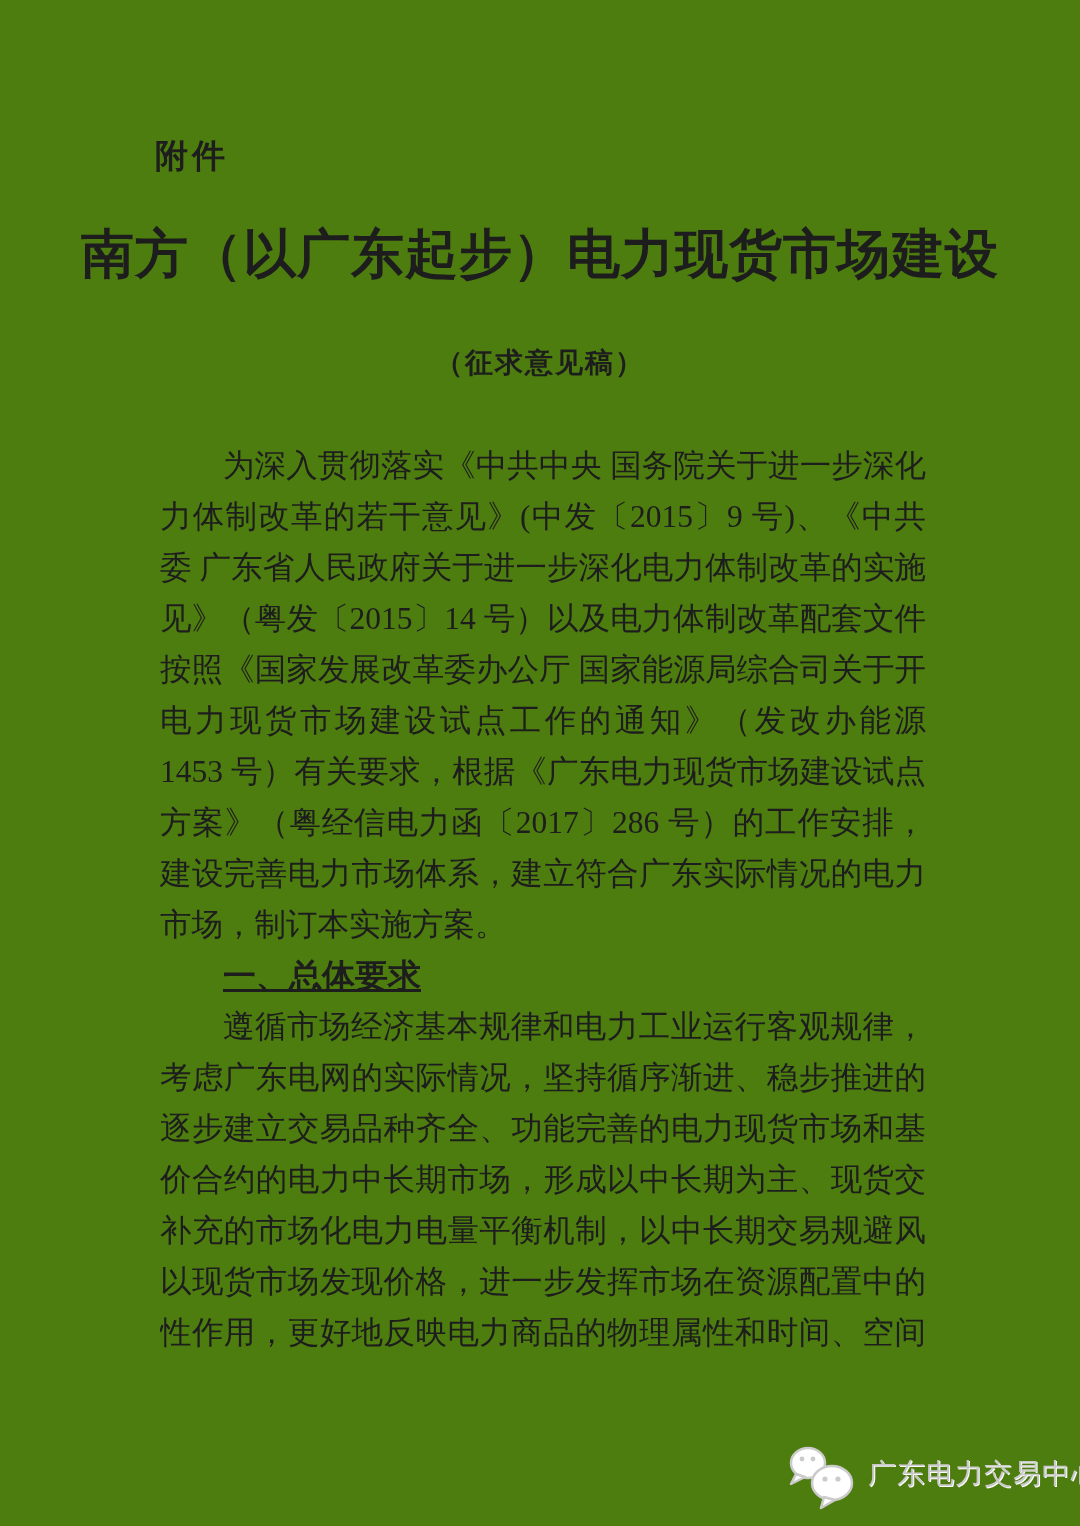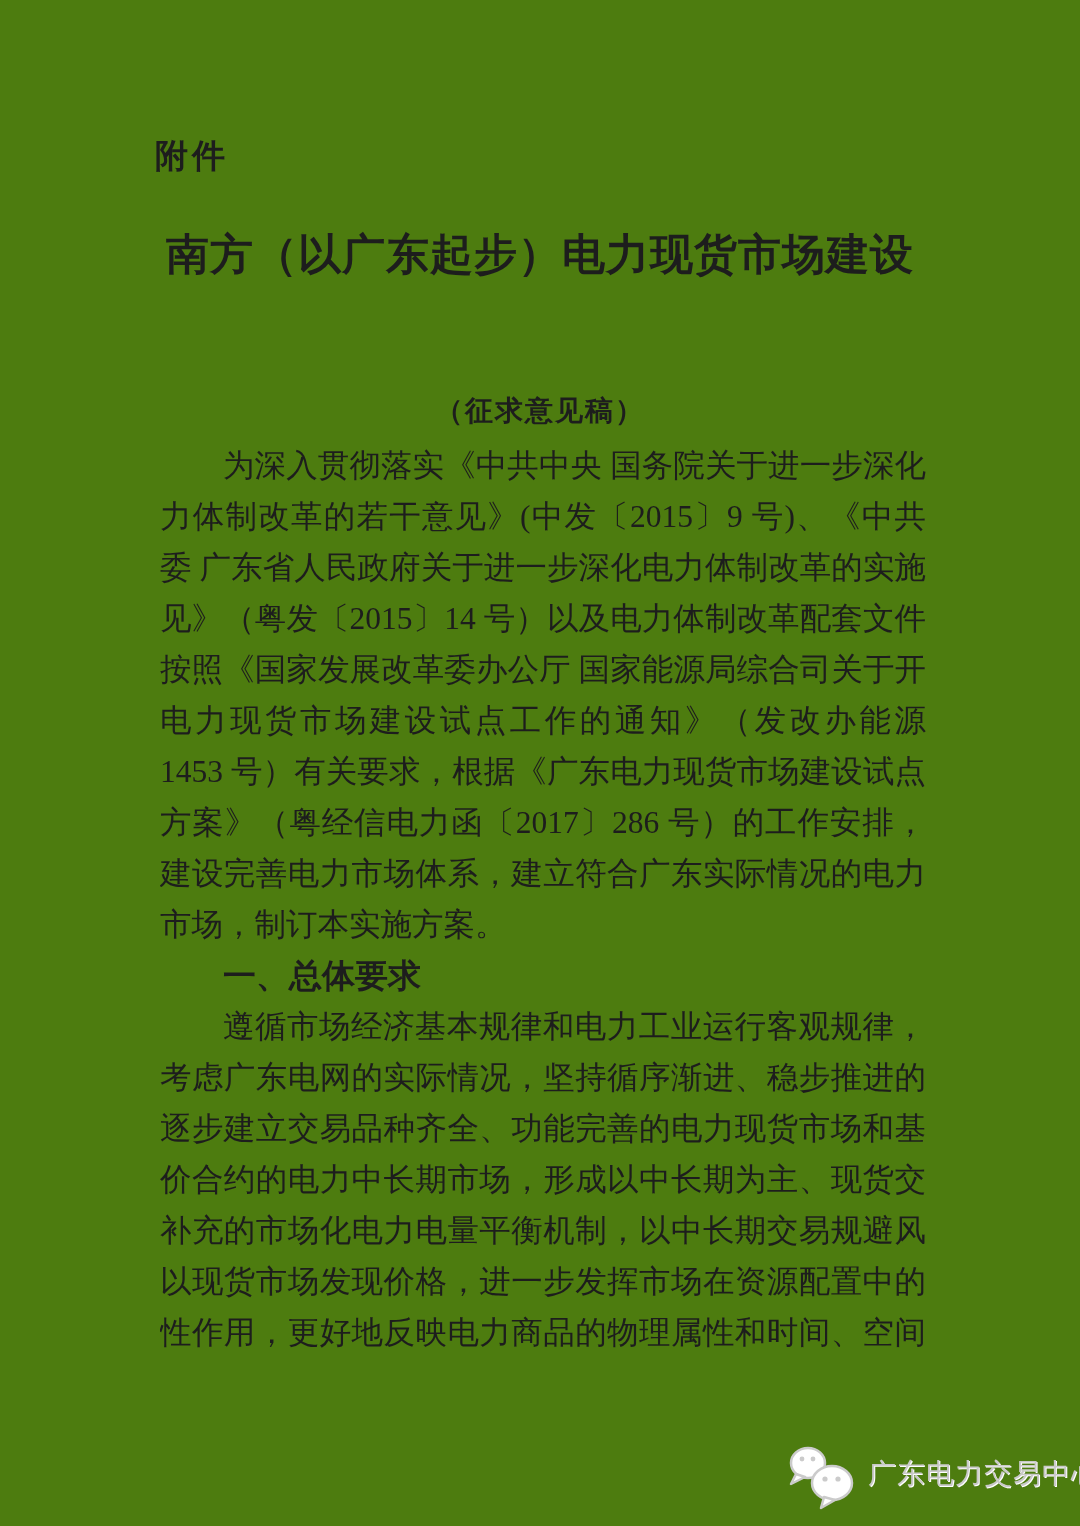--- a/index.html
+++ b/index.html
@@ -26,35 +26,34 @@
     letter-spacing: 4px;
   }
   .title-block {
     position: absolute;
     left: 0;
     top: 226px;
     width: 100%;
     text-align: center;
   }
   .title-line {
-    font-size: 43px;
+    font-size: 53px;
     line-height: 57px;
     font-weight: 700;
     letter-spacing: 1px;
   }
   .subtitle {
     position: absolute;
     left: 0;
     top: 344px;
     width: 100%;
     text-align: center;
     font-size: 28px;
     font-weight: 600;
     letter-spacing: 2px;
-    margin-top: 48px;
   }
   .body-block {
     position: absolute;
     left: 160px;
     top: 440px;
     width: 766px;
     font-size: 31.5px;
   }
   .row {
     height: 51px;
@@ -70,20 +69,21 @@
   .row.indent {
     text-indent: 63px;
   }
   .row.heading {
     font-family: "Liberation Sans", "DejaVu Sans", sans-serif;
     font-weight: 700;
     font-size: 33px;
     text-align: left;
     text-align-last: left;
     text-indent: 63px;
+    text-decoration: underline;
   }
   .watermark {
     position: absolute;
     left: 780px;
     top: 1438px;
     display: flex;
     align-items: center;
     color: #c9c9c9;
   }
   .watermark-icon {

